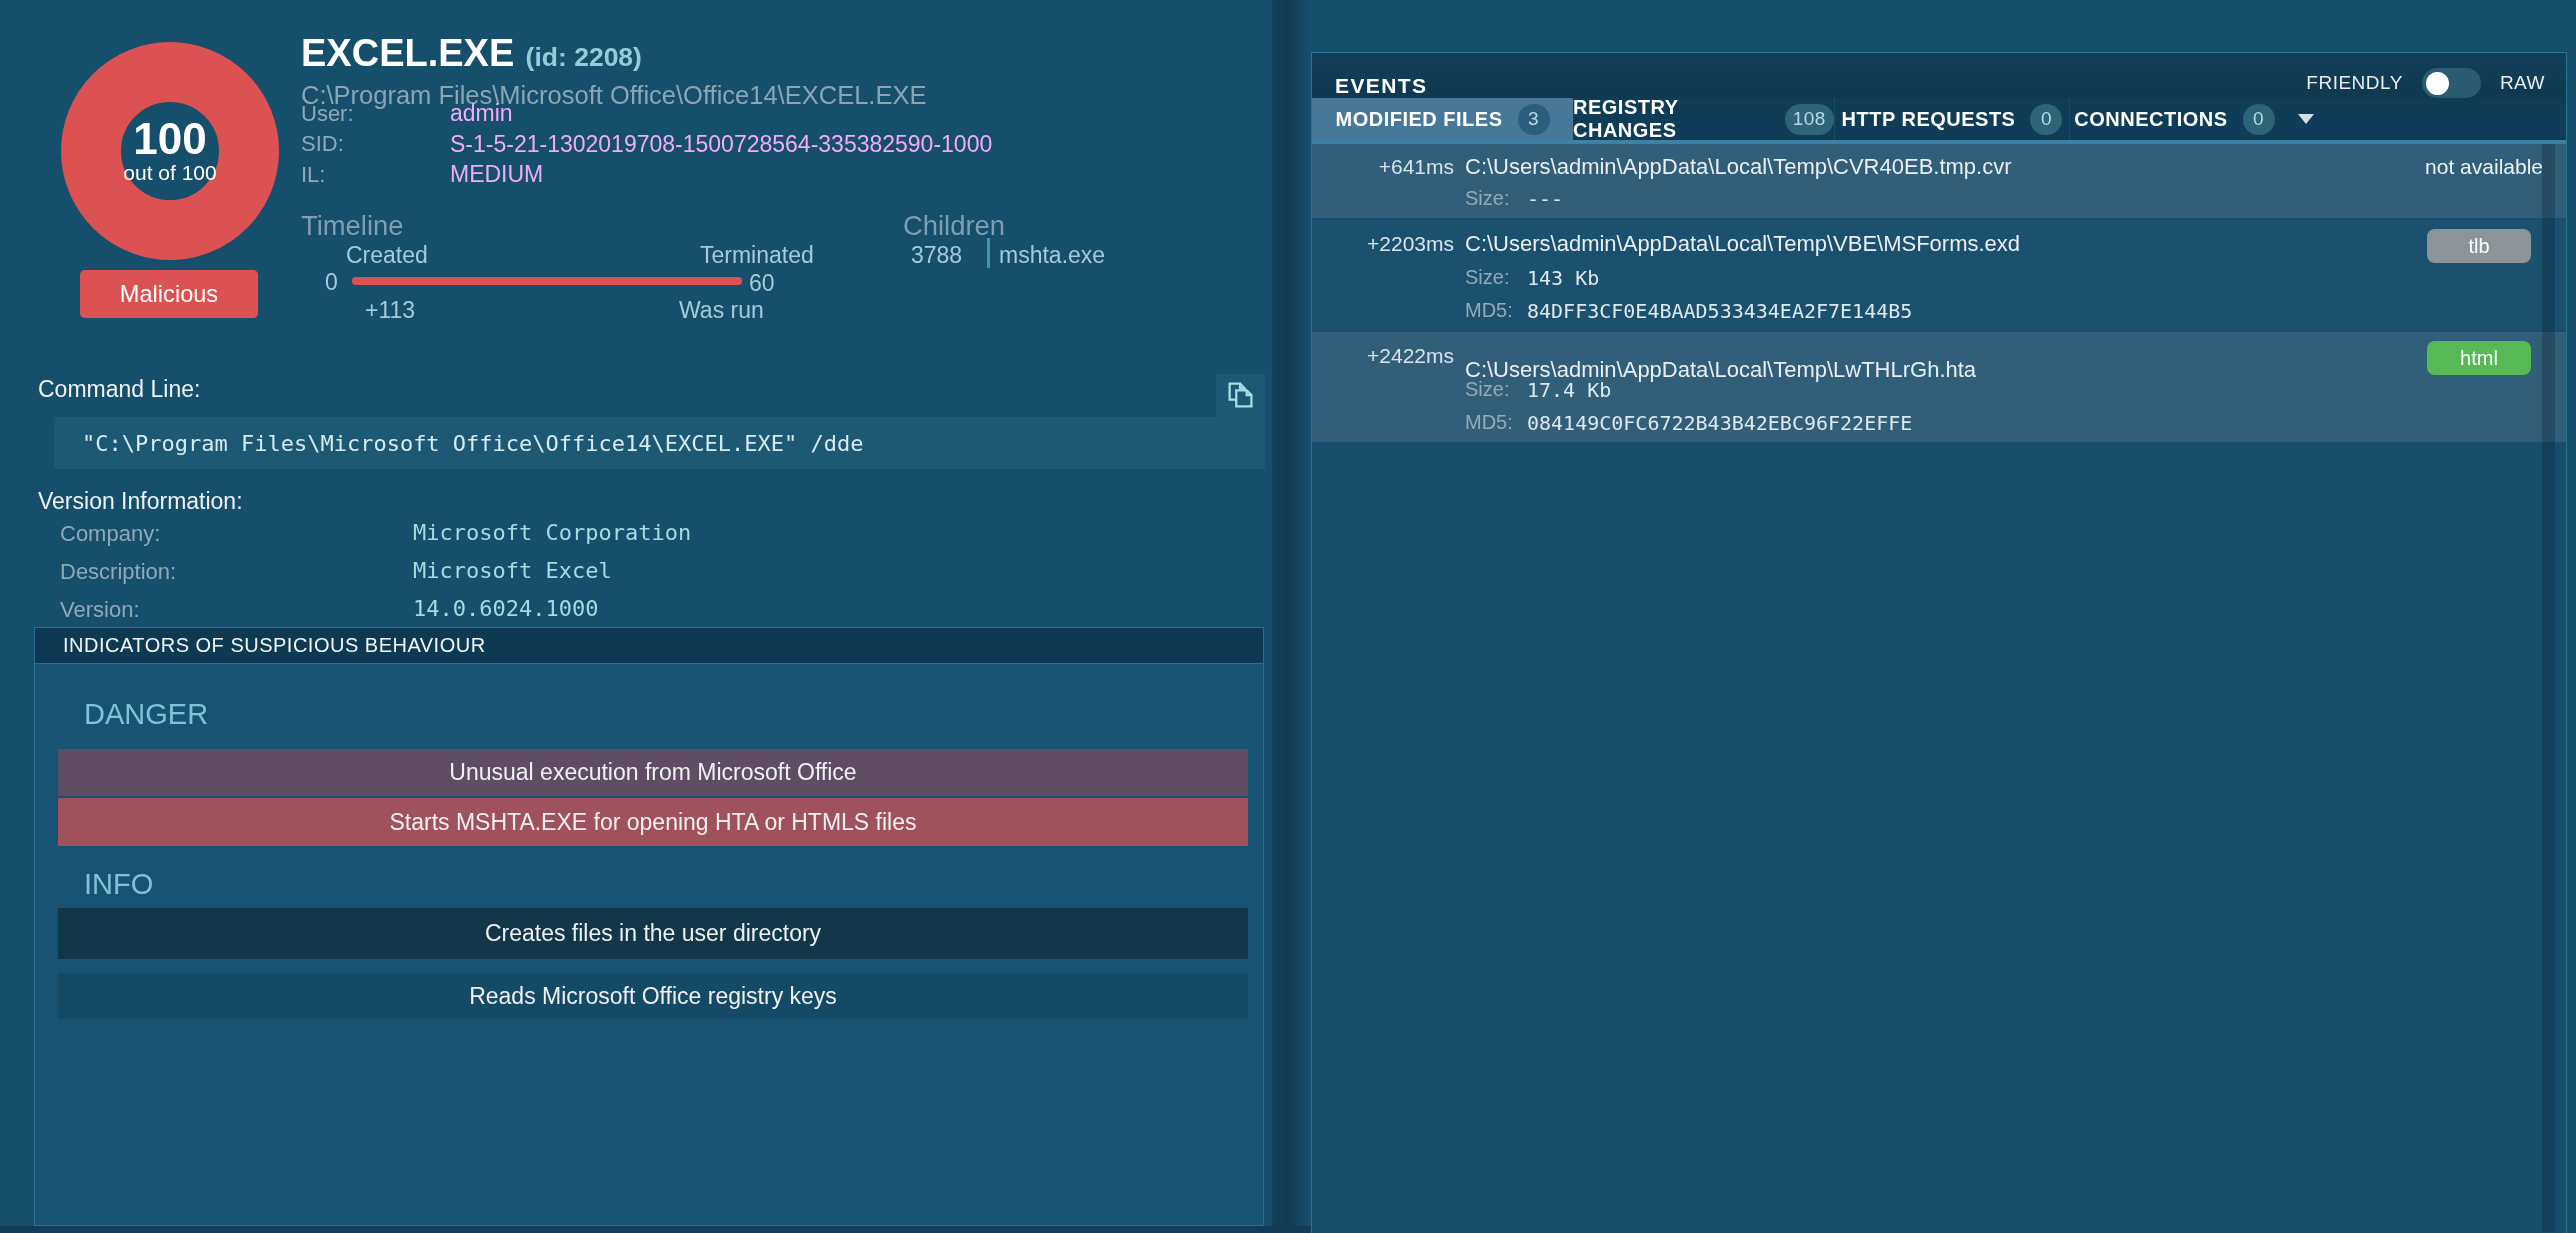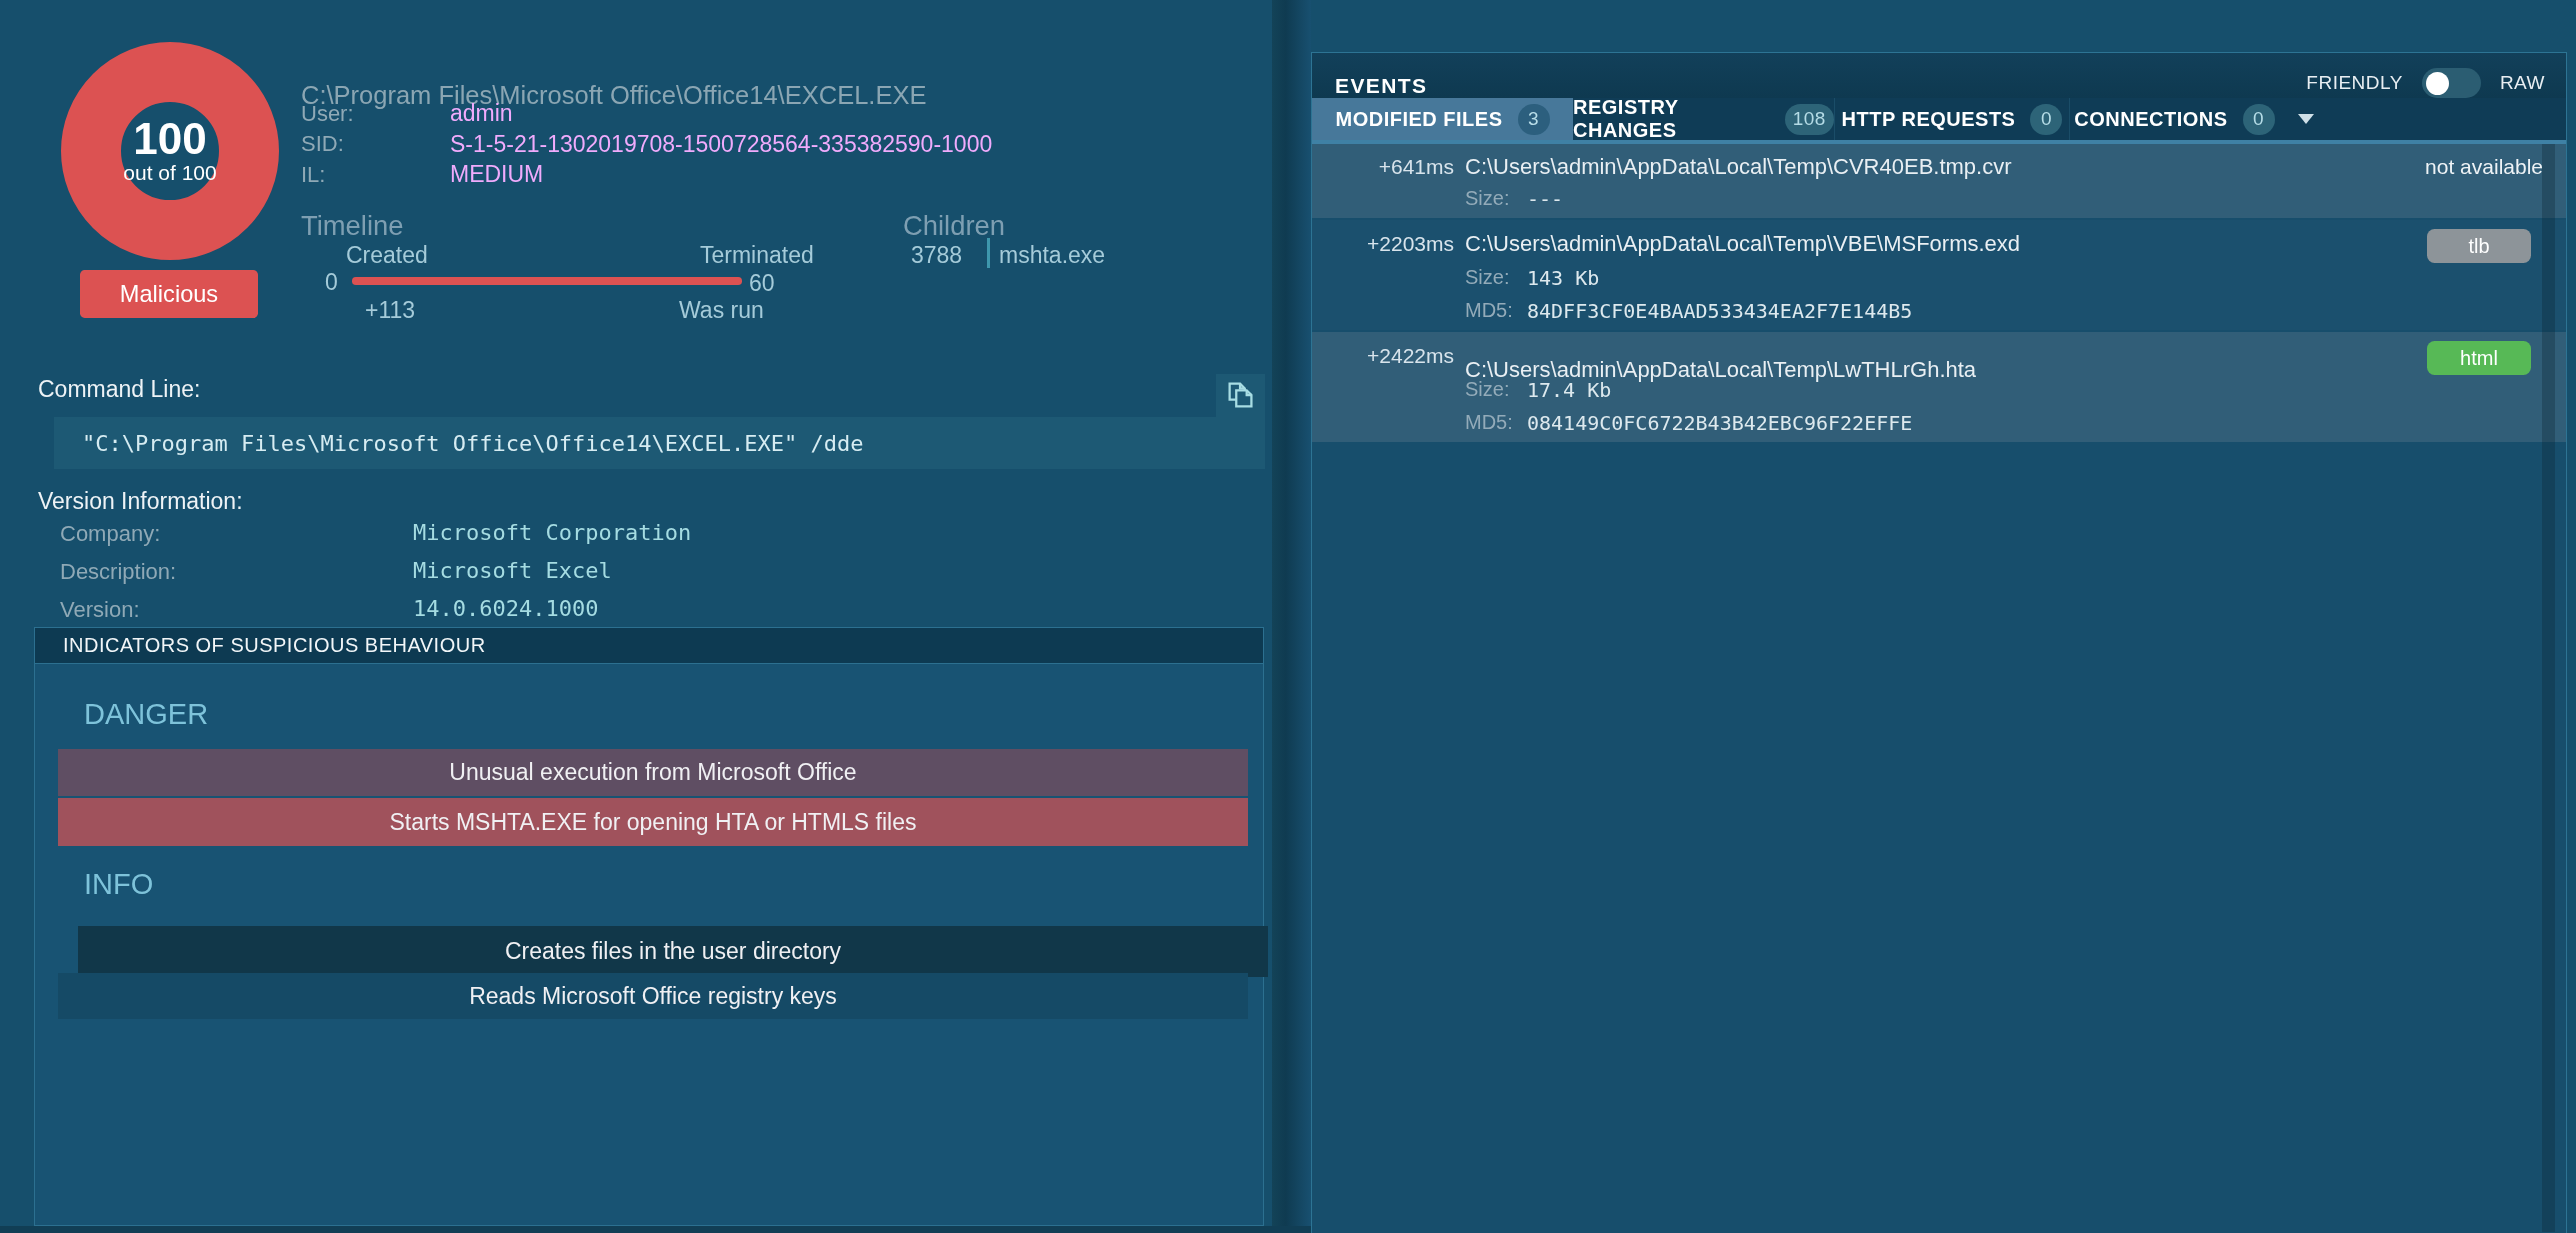--- a/index.html
+++ b/index.html
@@ -105,20 +105,23 @@
 <body>
 
 <div class="left-pane">
 
   <div class="score-ring">
     <div class="score-num">100</div>
     <div class="score-cap">out of 100</div>
   </div>
   <div class="verdict">Malicious</div>
 
+  <div class="proc-title">
+    <span class="nm">EXCEL.EXE</span><span class="pid">(id: 2208)</span>
+  </div>
   <div class="proc-path">C:\Program Files\Microsoft Office\Office14\EXCEL.EXE</div>
 
   <div class="abs flabel" style="left:301px; top:101px;">User:</div>
   <div class="abs fvalue" style="left:450px; top:100px;">admin</div>
   <div class="abs flabel" style="left:301px; top:131px;">SID:</div>
   <div class="abs fvalue" style="left:450px; top:131px;">S-1-5-21-1302019708-1500728564-335382590-1000</div>
   <div class="abs flabel" style="left:301px; top:162px;">IL:</div>
   <div class="abs fvalue" style="left:450px; top:161px;">MEDIUM</div>
 
   <div class="abs sect-h" style="left:301px; top:210px;">Timeline</div>
@@ -160,21 +163,21 @@
 
   <div class="ind-panel">
     <div class="ind-head">
       <span>INDICATORS OF SUSPICIOUS BEHAVIOUR</span>
     </div>
     <div class="ind-body">
       <div class="grp-h" style="top:34px;">DANGER</div>
       <div class="ind-bar sev-danger" style="top:134px; height:48px;">Starts MSHTA.EXE for opening HTA or HTMLS files</div>
       <div class="ind-bar sev-danger-muted" style="top:85px; height:47px;">Unusual execution from Microsoft Office</div>
       <div class="grp-h" style="top:204px;">INFO</div>
-      <div class="ind-bar sev-info-dark" style="top:262px; height:51px;margin-left:20px;">Creates files in the user directory</div>
+      <div class="ind-bar sev-info-dark" style="top:244px; height:51px;">Creates files in the user directory</div>
       <div class="ind-bar sev-info" style="top:309px; height:46px;">Reads Microsoft Office registry keys</div>
     </div>
   </div>
 </div>
 
 <div class="gutter"></div>
 <div class="bottom-strip"></div>
 
 <div class="events-panel">
 

